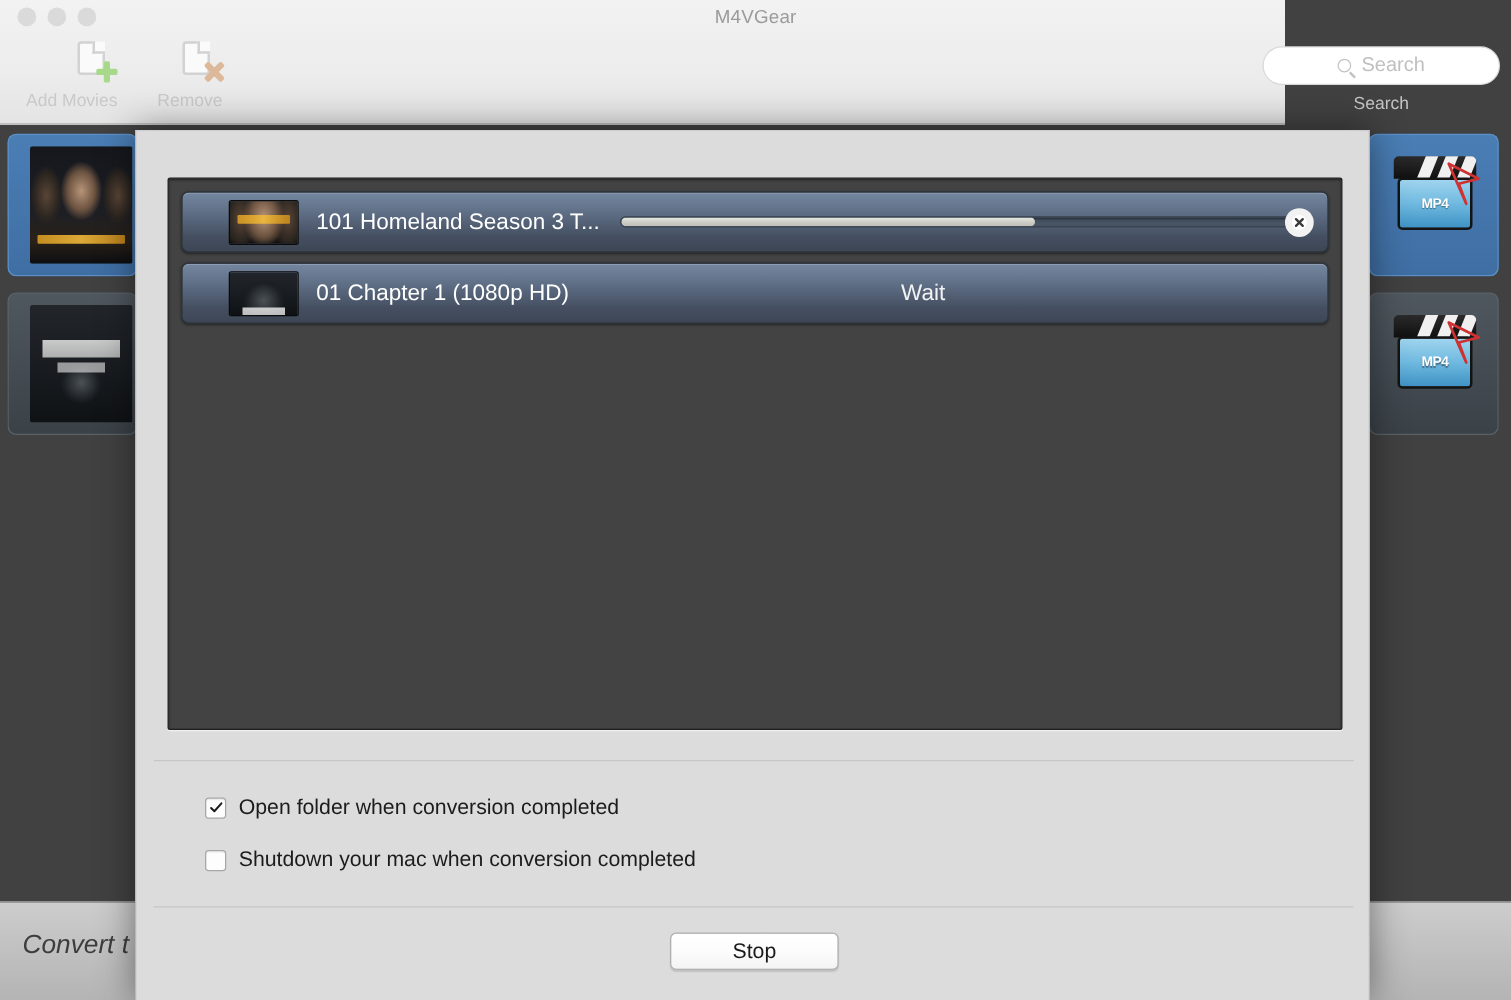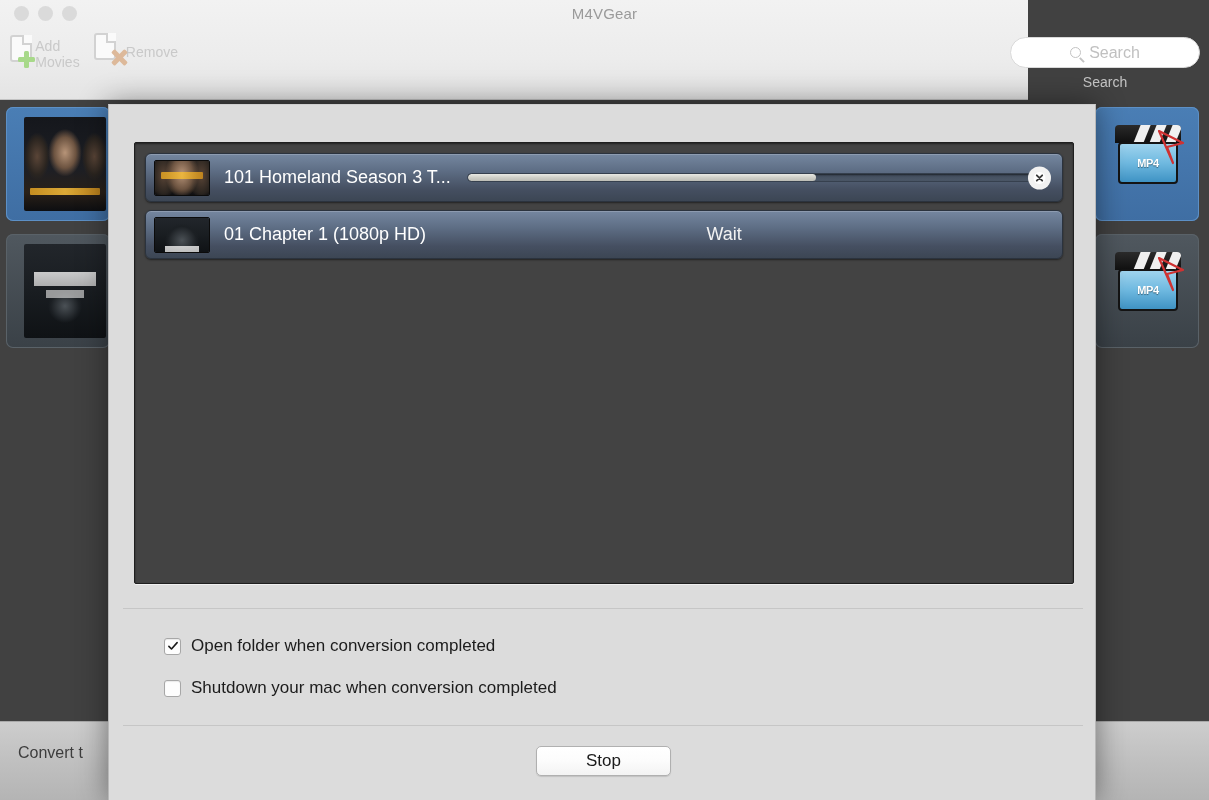--- a/index.html
+++ b/index.html
@@ -30,21 +30,21 @@
     background: #dadada;
   }
   .win-title {
     position: absolute; left: 0; top: 5px; width: 1209px;
     text-align: center; font-size: 15px; color: #9a9a9a;
     letter-spacing: 0.2px;
   }
 
   .tb-item {
     position: absolute; top: 32px;
-    display: flex; flex-direction: row; align-items: center;
+    display: flex; flex-direction: column; align-items: flex-end;
     width: 86px;
   }
   .tb-item .lbl { font-size: 14px; color: #c9c9c9; margin-top: 6px; }
   .tb-addmovies { left: 8px; }
   .tb-remove { left: 92px; }
   .tb-history { left: 924px; }
   .tb-history .lbl { color: #bdbdbd; }
 
   .doc-ico { position: relative; width: 34px; height: 34px; }
   .doc-ico .page {
@@ -192,21 +192,21 @@
   }
   .mp4-arrow svg { width: 100%; height: 100%; }
 
   .bottom-bar {
     position: absolute; left: 0; top: 721px; width: 1209px; height: 79px;
     background: linear-gradient(to bottom, #cdcdcd 0%, #c0c0c0 50%, #b4b4b4 100%);
     border-top: 1px solid #a9a9a9;
   }
   .convert-to-lbl {
     position: absolute; left: 18px; top: 22px;
-    font-size: 16px; color: #3d3d3d;
+    font-size: 21px; color: #3d3d3d; font-style: italic;
   }
   .convert-btn {
     position: absolute; right: 20px; top: 16px;
     width: 140px; height: 45px; border-radius: 23px;
     background: linear-gradient(to bottom, #f4f4f4 0%, #dcdcdc 48%, #cdcdcd 52%, #e2e2e2 100%);
     border: 1px solid #9b9b9b;
     display: flex; align-items: center; justify-content: center;
     font-size: 24px; color: #2e2e2e;
   }
 
@@ -228,21 +228,21 @@
     border-radius: 2px;
     box-shadow: inset 0 1px 2px rgba(0,0,0,.5), 0 1px 0 #f0f0f0;
     padding: 10px;
   }
   .conv-row {
     position: relative; height: 49px; margin-bottom: 8px;
     border-radius: 6px;
     background: linear-gradient(to bottom, #7587a0 0%, #5e6e85 35%, #454f61 75%, #3c4654 100%);
     box-shadow: inset 0 1px 0 rgba(255,255,255,.18), 0 1px 2px rgba(0,0,0,.5);
     border: 1px solid #2b333e;
-    display: flex; align-items: center;
+    display: flex; align-items: center; padding-left: 29px;
   }
   .row-thumb {
     width: 56px; height: 36px; margin-left: 8px;
     border-radius: 2px; overflow: hidden; flex: 0 0 auto;
     border: 1px solid #0b0b0b;
   }
   .row-title {
     margin-left: 14px; font-size: 18px; color: #ffffff;
     white-space: nowrap; flex: 0 0 auto;
   }

